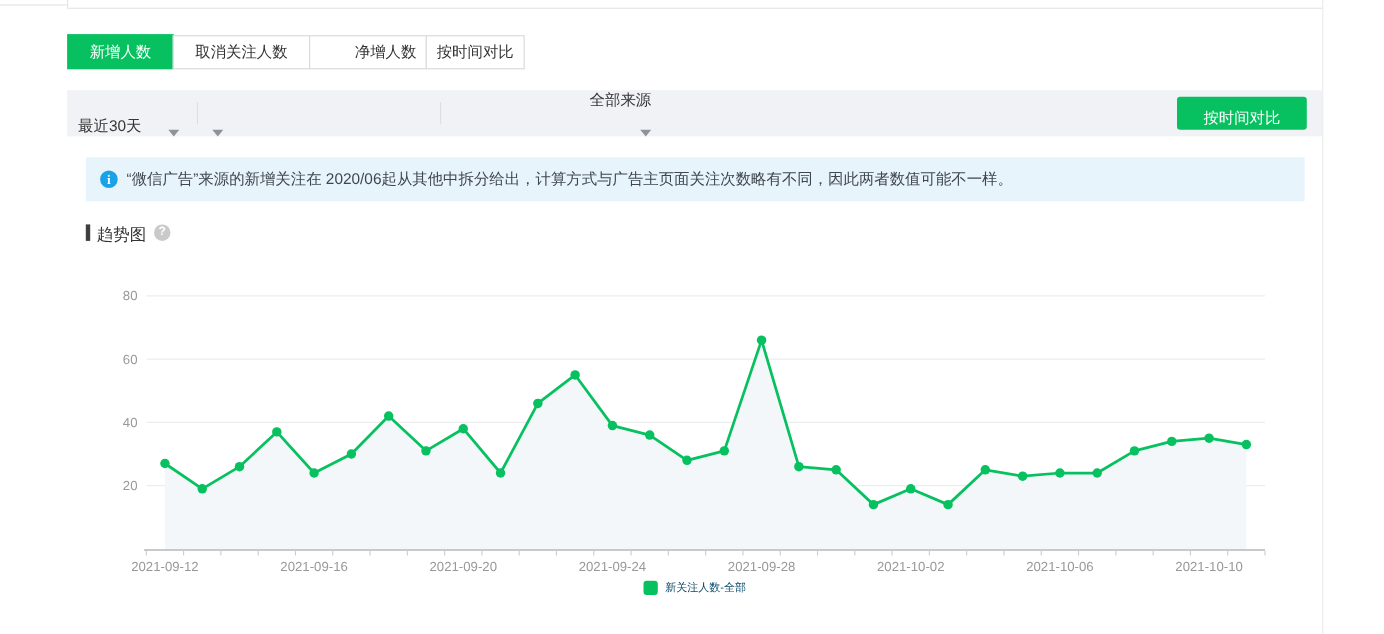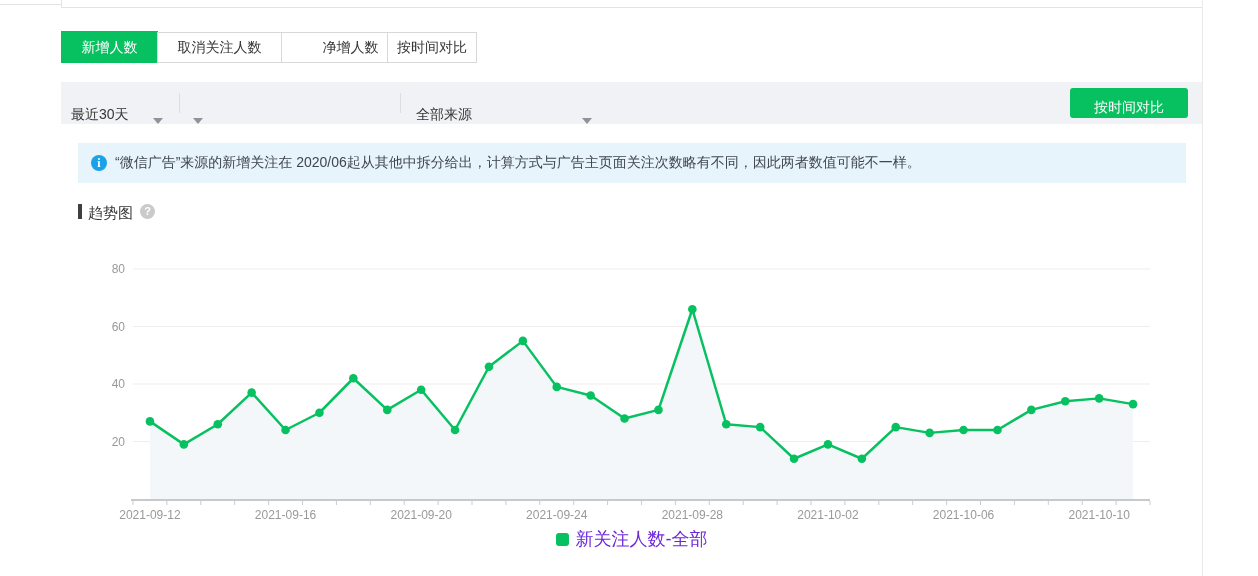--- a/index.html
+++ b/index.html
@@ -27,21 +27,21 @@
   .tab:nth-child(3){width:107px;padding-left:32px;}
   .tab:nth-child(4){width:90px;}
   .tab.active{background:var(--brand-green);color:#fff;border:none;height:32px;line-height:32px;margin-left:0;}
 
   
   .filter-bar{position:absolute;left:0;top:82px;width:1141px;height:42px;background:var(--filter-bar-bg);}
   .filter-item{position:absolute;top:0;height:42px;display:flex;align-items:flex-end;
                justify-content:space-between;font-size:14px;color:#353535;cursor:pointer;}
   .fi-time{left:10px;width:92px;}
   .fi-date{left:132px;width:194px;}
-  .fi-source{left:355px;width:176px;}
+  .fi-source{left:355px;width:176px;flex-direction:column;}
   .caret{width:0;height:0;border-left:5px solid transparent;border-right:5px solid transparent;
          border-top:6px solid #8f9299;}
   .v-divider{position:absolute;top:11px;width:1px;height:20px;background:#dcdee3;}
   .vd1{left:118px;} .vd2{left:339px;}
   .compare-btn{position:absolute;right:14px;top:6px;width:118px;height:30px;background:var(--brand-green);
                color:#fff;font-size:14px;border:none;border-radius:3px;cursor:pointer;
                font-family:inherit;line-height:30px;padding:4px;}
 
   
   .notice{position:absolute;left:17px;top:143px;width:1108px;height:40px;background:var(--notice-bg);
@@ -55,21 +55,21 @@
   .title-bar{width:4px;height:15px;background:#3f3f3f;margin-right:6px;}
   .section-title{font-size:15px;color:#353535;font-weight:500;}
   .help-icon{width:15px;height:15px;border-radius:50%;background:#cacaca;color:#fff;
              font:bold 11px/15px "Liberation Sans",sans-serif;text-align:center;margin-left:7px;cursor:pointer;}
 
   
   .chart-wrap{position:absolute;left:34px;top:258px;width:1065px;height:272px;}
   .legend{position:absolute;left:0;top:527px;width:1141px;text-align:center;}
   .legend-item{display:inline-flex;align-items:center;cursor:pointer;}
   .legend-marker{width:13px;height:13px;border-radius:3px;background:var(--brand-green);margin-right:7px;}
-  .legend-label{font-size:18px;color:#6d28d9;}
+  .legend-label{font-size:10px;color:#0c4a6e;}
 </style>
 </head>
 <body>
 
 <div class="hairline-a"></div>
 <div class="hairline-stub"></div>
 <div class="hairline-b"></div>
 <div class="right-line"></div>
 
 <div class="content">

